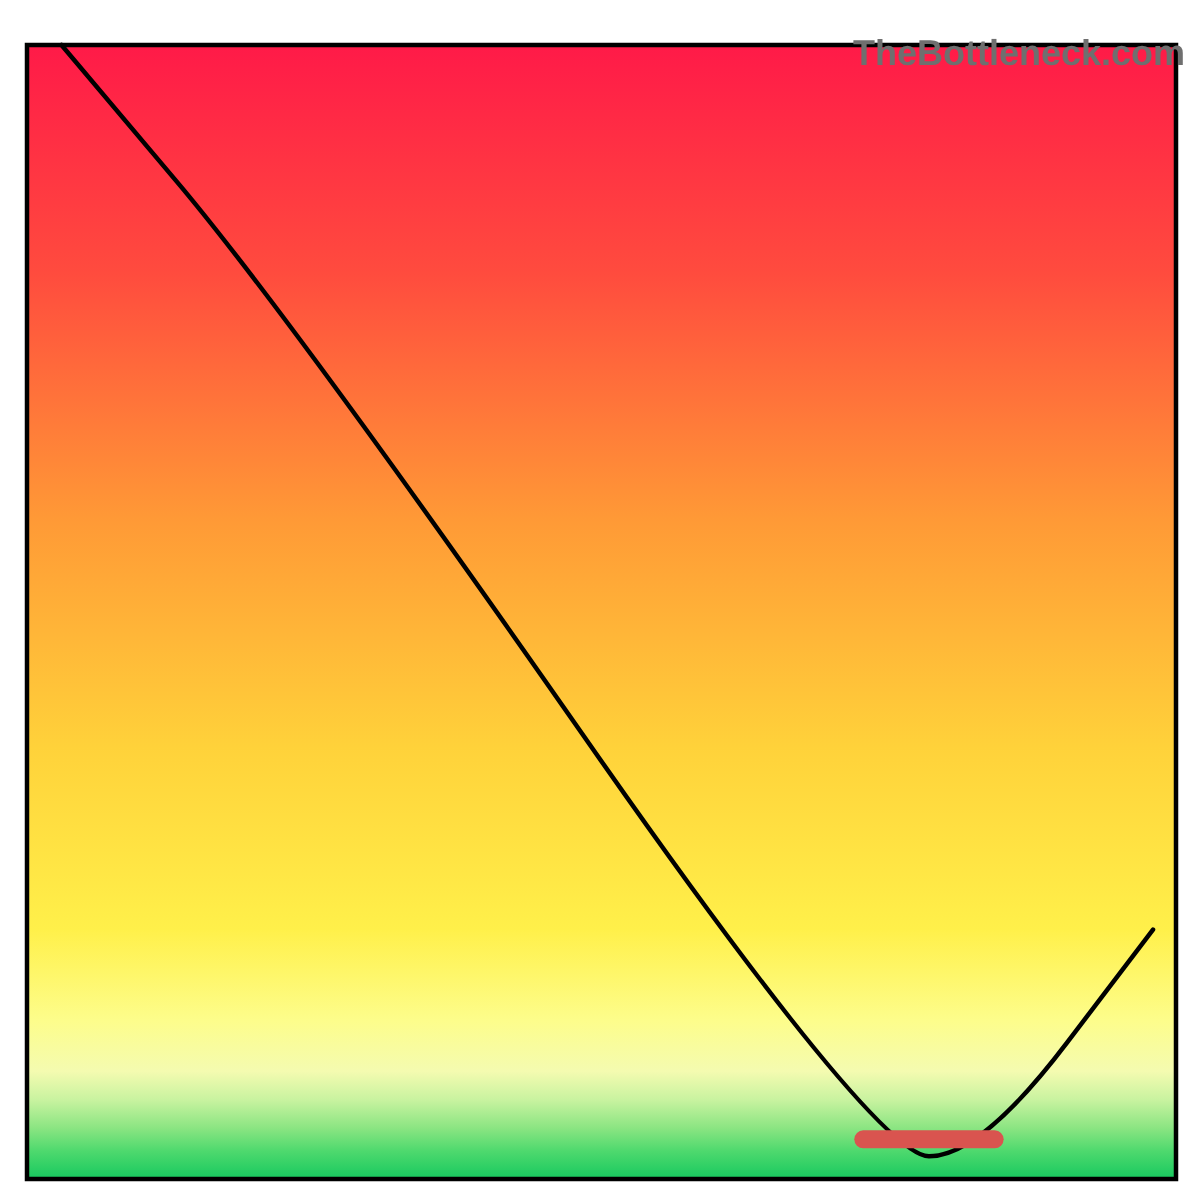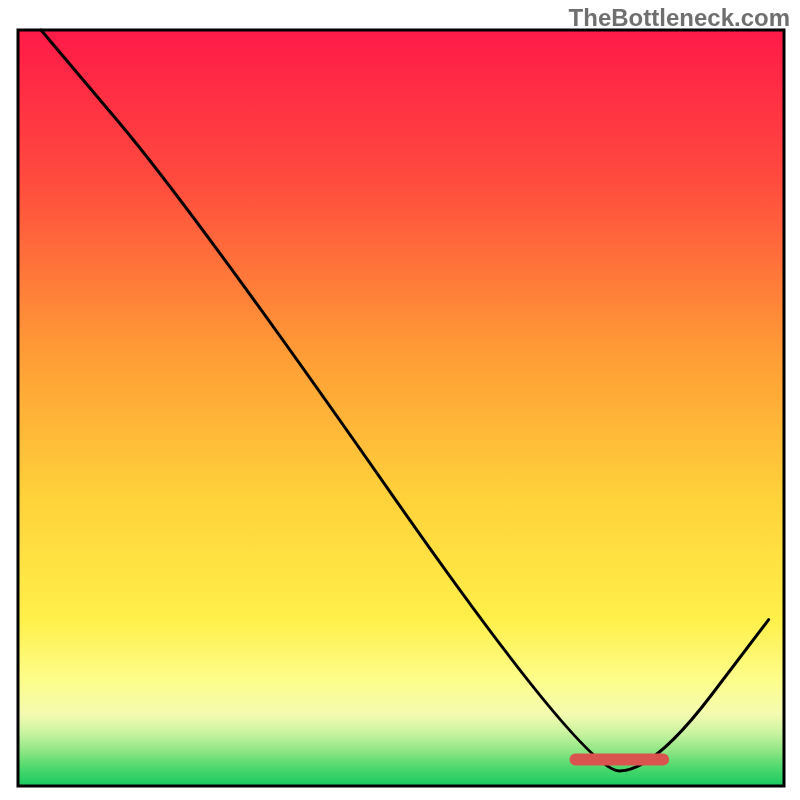--- a/index.html
+++ b/index.html
@@ -11,21 +11,21 @@
     font-family: Arial, Helvetica, sans-serif;
     overflow: hidden;
   }
   .wrap {
     position: relative;
     width: 800px;
     height: 800px;
   }
   .watermark {
     position: absolute;
-    top: 4px;
+    top: 22px;
     right: 10px;
     font-size: 24px;
     font-weight: bold;
     color: #6f6f6f;
     letter-spacing: 0px;
     user-select: none;
   }
   svg {
     display: block;
   }

